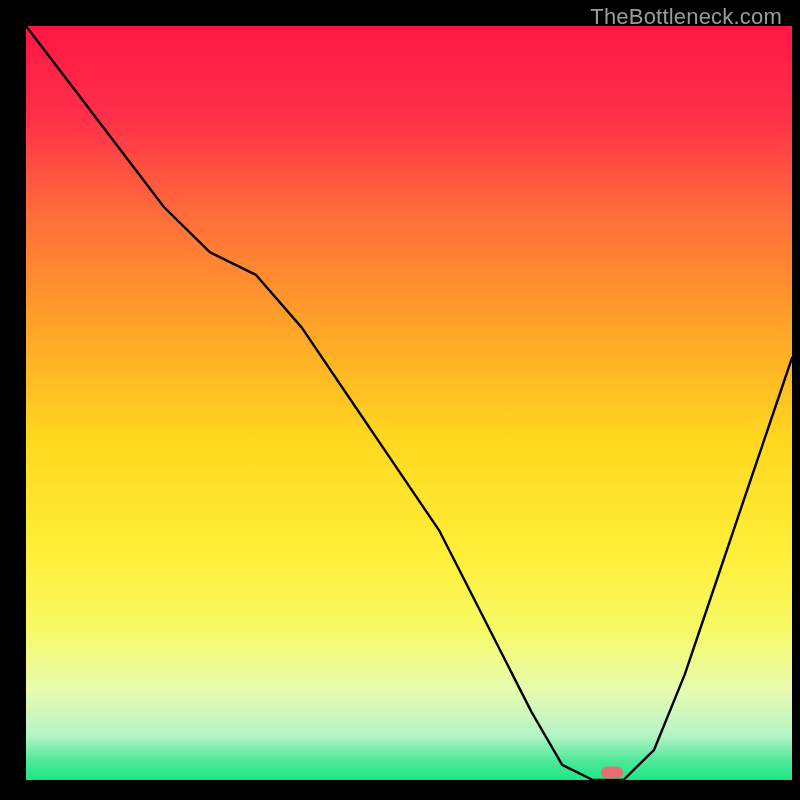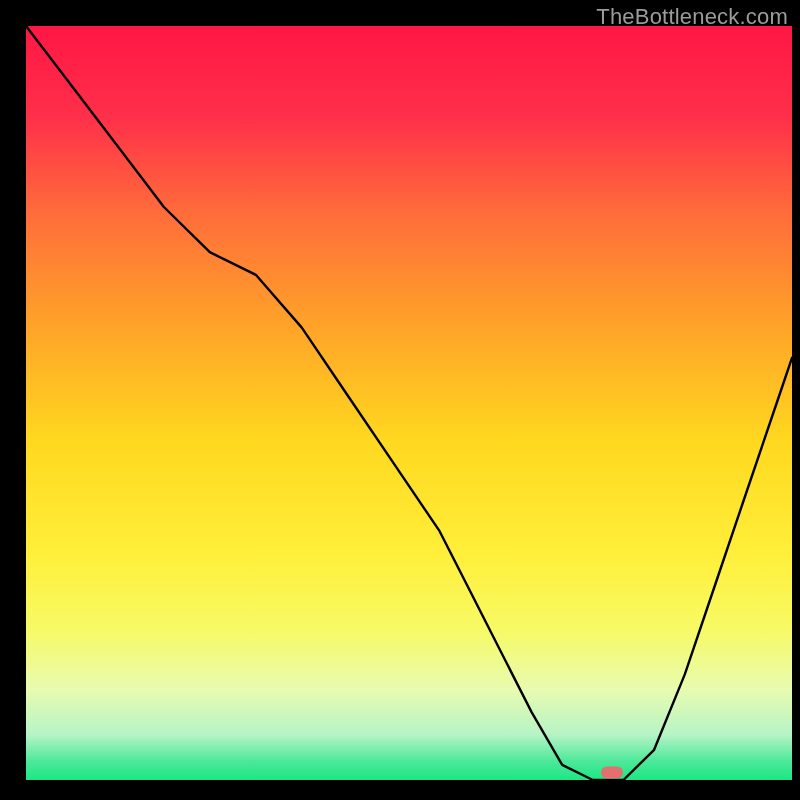--- a/index.html
+++ b/index.html
@@ -11,21 +11,21 @@
     overflow: hidden;
   }
   .chart-container {
     position: relative;
     width: 800px;
     height: 800px;
   }
   .watermark {
     position: absolute;
     top: 4px;
-    right: 12px;
+    right: 18px;
     color: #9b9b9b;
     font-family: Arial, Helvetica, sans-serif;
     font-size: 22px;
     font-weight: 500;
     z-index: 20;
     letter-spacing: 0.2px;
   }
   svg {
     position: absolute;
     top: 0;

